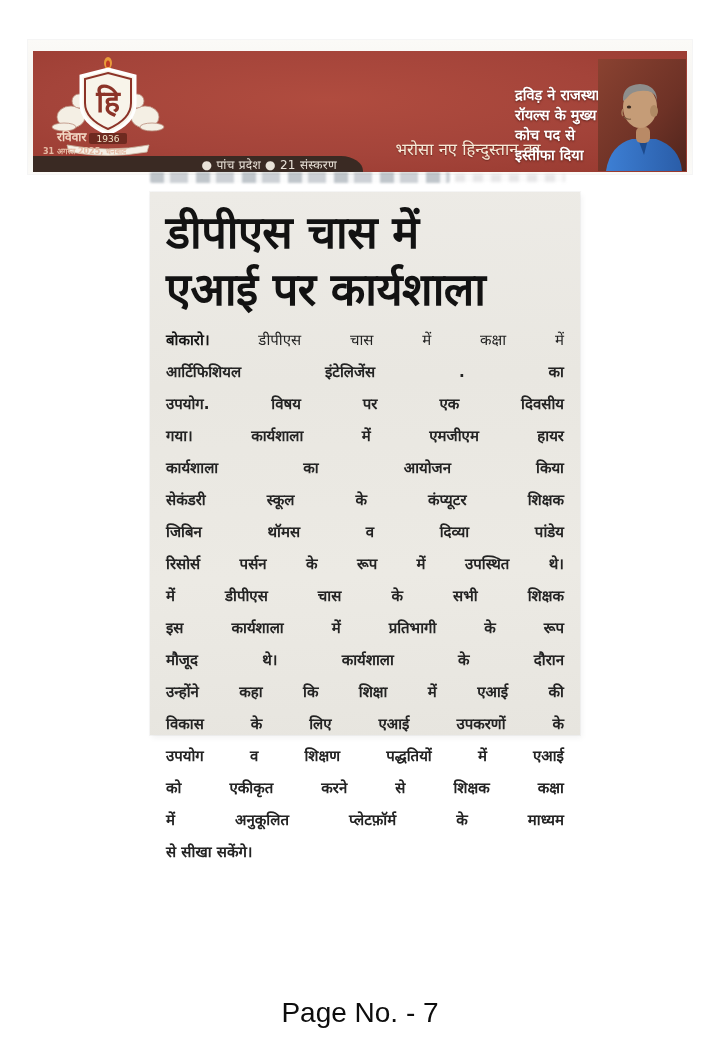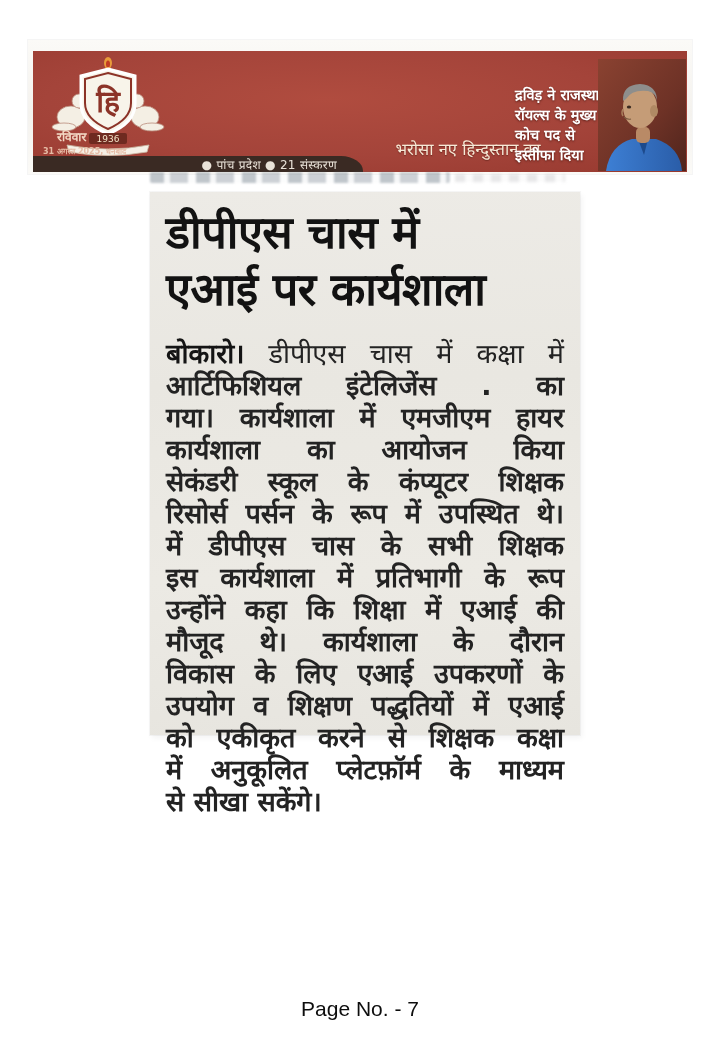--- a/index.html
+++ b/index.html
@@ -58,29 +58,29 @@
 
   
   .clipping{position:absolute;left:150px;top:192px;width:430px;height:543px;
     background:linear-gradient(178deg,#edebe6 0%,#e9e7e1 35%,#eceae4 70%,#e7e5df 100%);
     box-shadow:0 0 0 1px rgba(0,0,0,.035), 2px 3px 6px rgba(0,0,0,.05);
     box-sizing:border-box;padding:12px 16px 0 16px;}
 
   .headline{color:#121212;font-weight:bold;font-size:45px;line-height:57px;
     letter-spacing:-.5px;white-space:nowrap;}
 
-  .body-text{margin-top:20px;color:#232323;font-size:27px;line-height:32px;}
+  .body-text{margin-top:6px;color:#232323;font-size:15px;line-height:32px;}
   .lead-line{text-align:justify;text-align-last:justify;white-space:nowrap;}
   .dateline{font-weight:bold;color:#141414;}
   .body-line{text-align:justify;text-align-last:justify;white-space:nowrap;font-weight:bold;}
   .body-line:last-child{text-align-last:left;}
 
   
   .page-number{position:absolute;left:0;top:997px;width:720px;text-align:center;
-    color:#0d0d0d;font-size:21px;
+    color:#0d0d0d;font-size:28px;
     font-family:"Liberation Sans","DejaVu Sans",sans-serif;}
 </style>
 </head>
 <body>
 
 <div class="tick tick1"></div>
 <div class="tick tick2"></div>
 
 <div class="masthead-paper">
   <div class="red-banner">
@@ -168,28 +168,30 @@
 <div class="clipping">
   <div class="headline">डीपीएस चास में</div>
   <div class="headline">एआई पर कार्यशाला</div>
 
   <div class="body-text">
     <div class="lead-line">
       <span class="dateline">बोकारो।</span><span> डीपीएस चास में कक्षा में</span>
     </div>
     <div>
         <div class="body-line">आर्टिफिशियल इंटेलिजेंस . का</div>
+        <div class="body-line">उपयोग. विषय पर एक दिवसीय</div>
         <div class="body-line">गया। कार्यशाला में एमजीएम हायर</div>
         <div class="body-line">कार्यशाला का आयोजन किया</div>
         <div class="body-line">सेकंडरी स्कूल के कंप्यूटर शिक्षक</div>
+        <div class="body-line">जिबिन थॉमस व दिव्या पांडेय</div>
         <div class="body-line">रिसोर्स पर्सन के रूप में उपस्थित थे।</div>
         <div class="body-line">में डीपीएस चास के सभी शिक्षक</div>
         <div class="body-line">इस कार्यशाला में प्रतिभागी के रूप</div>
+        <div class="body-line">मौजूद थे। कार्यशाला के दौरान</div>
         <div class="body-line">उन्होंने कहा कि शिक्षा में एआई की</div>
-        <div class="body-line">मौजूद थे। कार्यशाला के दौरान</div>
         <div class="body-line">विकास के लिए एआई उपकरणों के</div>
         <div class="body-line">उपयोग व शिक्षण पद्धतियों में एआई</div>
         <div class="body-line">को एकीकृत करने से शिक्षक कक्षा</div>
         <div class="body-line">में अनुकूलित प्लेटफ़ॉर्म के माध्यम</div>
         <div class="body-line">से सीखा सकेंगे।</div>
       </div>
   </div>
 </div>
 
 <div class="page-number">Page No. - 7</div>

